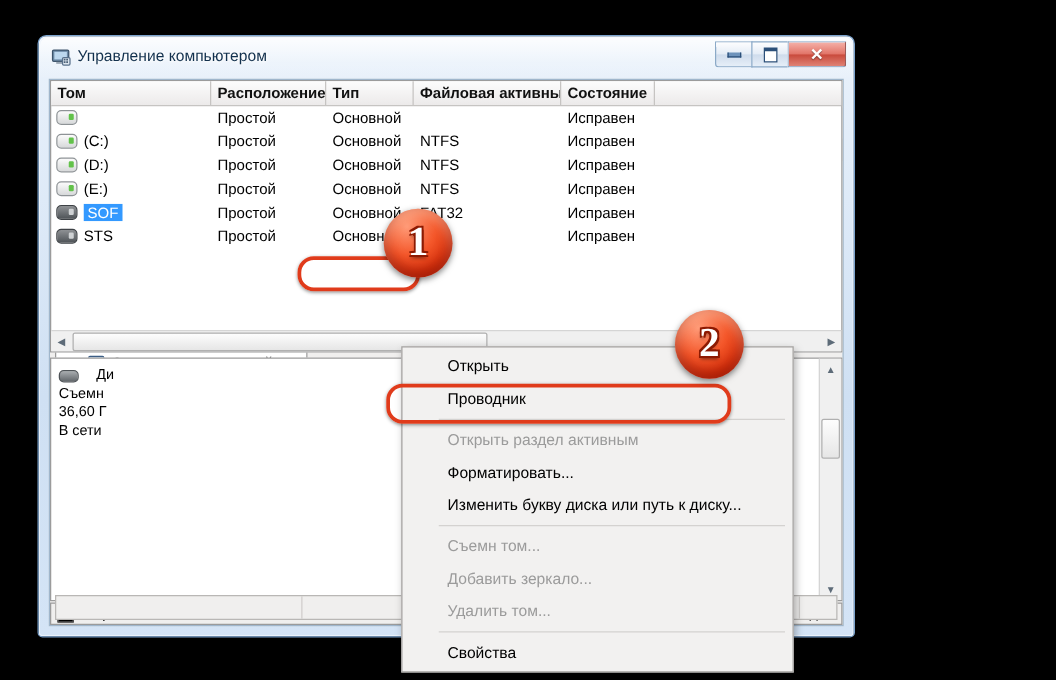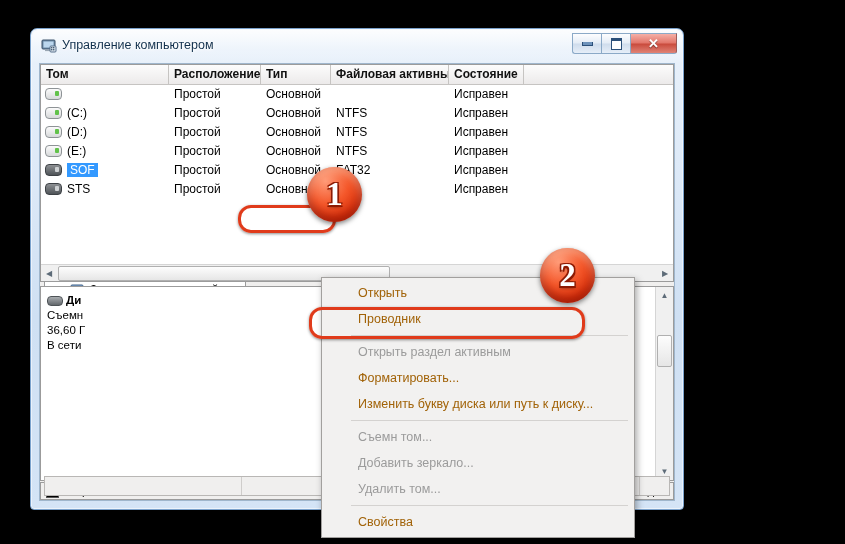--- a/index.html
+++ b/index.html
@@ -144,21 +144,21 @@
     position:absolute; left:0; right:0; bottom:0; height:16px;
     background:#f0f0f0; border-top:1px solid #d5d5d5; display:flex; align-items:center;
   }
 
   
   .disk-area {
     position:absolute; left:0; top:222px; right:0; bottom:19px;
     background:#fff; border:1px solid #9b9b9b; box-sizing:border-box;
   }
   .disk-info { position:absolute; left:6px; top:6px; width:96px; font-size:11.5px; color:#000; line-height:15px;}
-  .disk-title { font-weight:bold; display:flex; align-items:center; gap:3px; }
+  .disk-title { font-weight:normal; display:flex; align-items:center; gap:14px; }
   .disk-glyph{width:14px;height:8px;border-radius:4px;background:linear-gradient(180deg,#a9adb0,#63686c);border:1px solid #4e5357;}
   .disk-vsb {
     position:absolute; right:0; top:0; bottom:0; width:17px;
     background:#f0f0f0; border-left:1px solid #d5d5d5;
   }
   .vsb-arrow{height:17px;display:flex;align-items:center;justify-content:center;color:#5d6b78;font-size:8px;}
   .vsb-thumb{
     position:absolute;left:1px;right:1px;top:48px;height:30px;
     background:linear-gradient(180deg,#fdfdfd,#e6e6e6);border:1px solid #b0b0b0;border-radius:2px;
   }
@@ -201,21 +201,21 @@
   .ctxmenu {
     position:absolute; left:281px; top:213px; width:314px;
     background:#f2f1f0; border:1px solid #a2a09e;
     box-shadow:2px 3px 7px rgba(0,0,0,.35);
     padding:2px 0; box-sizing:border-box;
     z-index:40;
   }
   .ctxmenu .strip{ position:absolute; left:1px; top:1px; bottom:1px; width:28px; background:#f2f1f0; }
   .mi {
     position:relative; height:26px; display:flex; align-items:center;
-    padding-left:36px; font-size:12.5px; color:#a16207; white-space:nowrap;
+    padding-left:36px; font-size:12.5px; color:#000000; white-space:nowrap;
   }
   .mi.dis { color:#9b9b9b; }
   .msep { height:1px; background:#d4d2d0; margin:3px 6px 3px 6px; }
 
   
   .hl-box {
     position:absolute; border:3px solid #e03b1b; border-radius:13px;
     box-shadow:0 1px 3px rgba(0,0,0,.45); z-index:60; pointer-events:none;
   }
   .marker {

